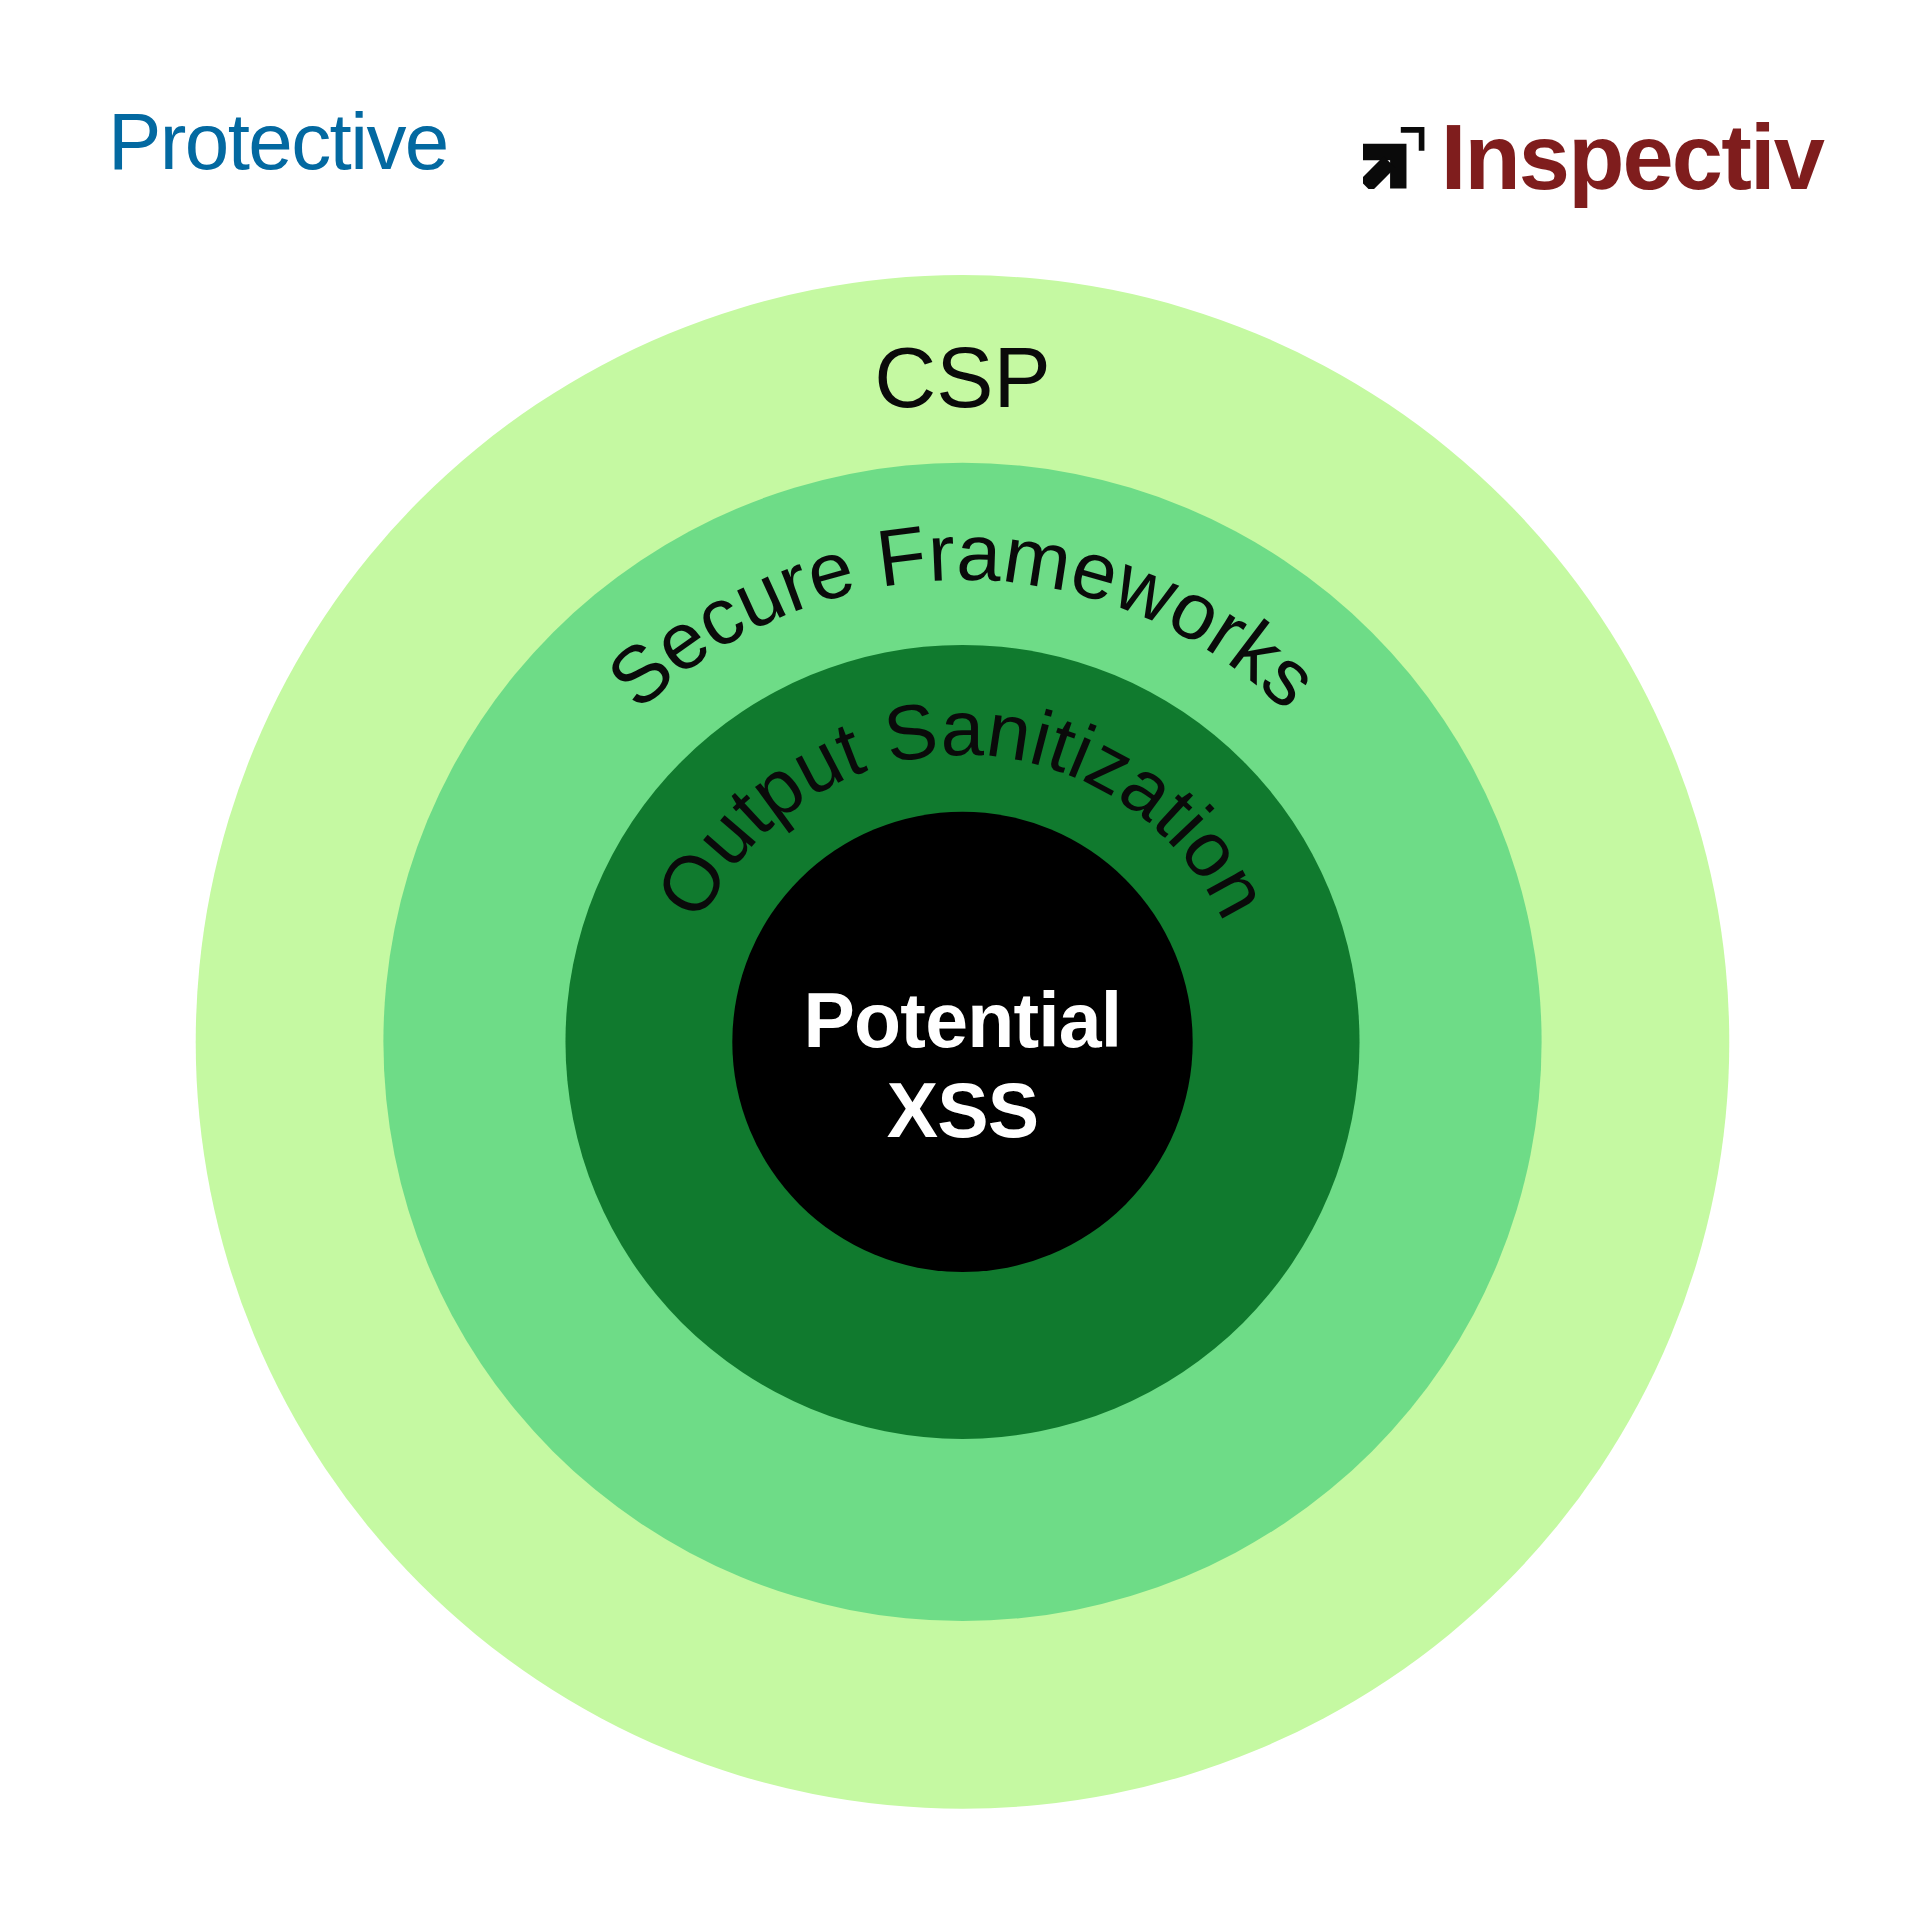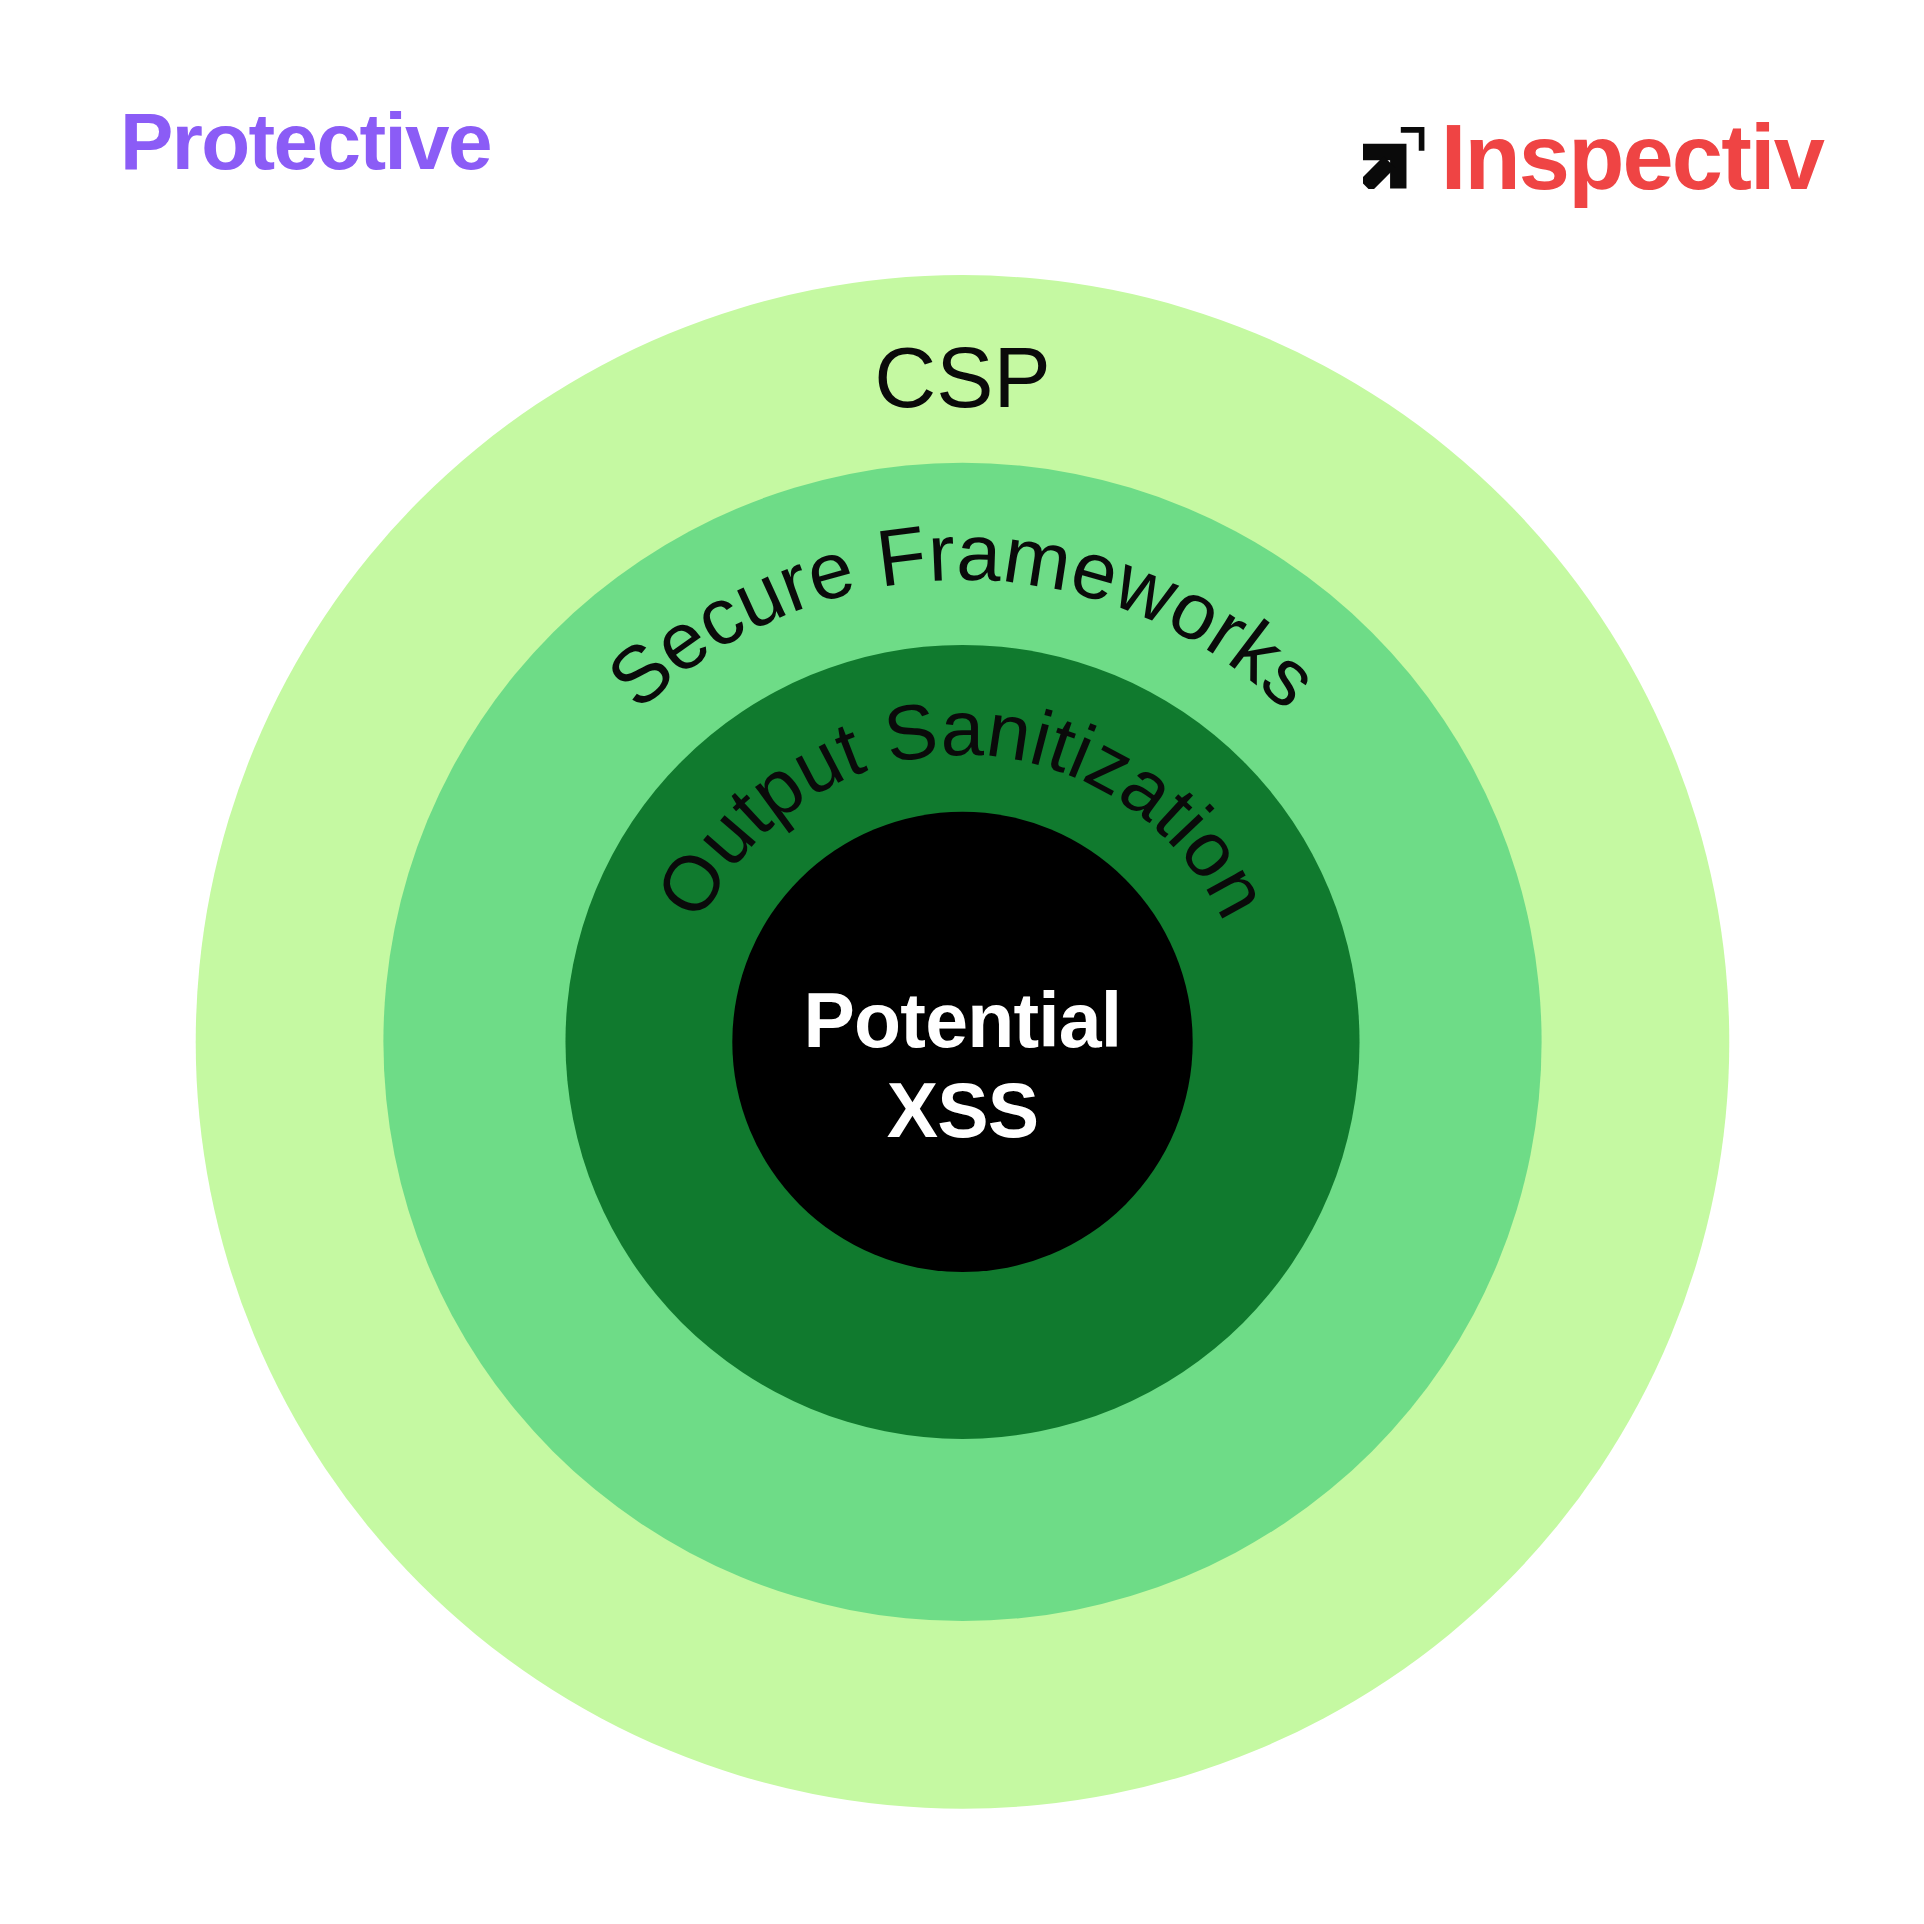--- a/index.html
+++ b/index.html
@@ -13,46 +13,45 @@
     height: 1925px;
     background: #ffffff;
     overflow: hidden;
     font-family: "Liberation Sans", sans-serif;
   }
   .title {
     position: absolute;
     left: 108px;
     top: 95px;
     font-size: 80px;
-    font-weight: 700;
+    font-weight: 400;
     letter-spacing: -0.02em;
     line-height: 1.18;
-    color: #8b5cf6;
-    margin-left: 12px;
+    color: #0369a1;
   }
   .logo {
     position: absolute;
     top: 111px;
     right: 102px;
     display: flex;
     align-items: flex-start;
     gap: 14.4px;
   }
   .logo svg {
     width: 63px;
     height: 64px;
     margin-top: 14.4px;
     flex: 0 0 auto;
   }
   .logo-text {
     font-size: 92px;
     font-weight: 700;
     letter-spacing: -0.02em;
     line-height: 1;
-    color: #ef4444;
+    color: #7f1d1d;
   }
   .diagram {
     position: absolute;
     left: 0;
     top: 0;
   }
   .ring-label {
     font-family: "Liberation Sans", sans-serif;
     font-weight: 400;
     fill: #0a0a0a;

